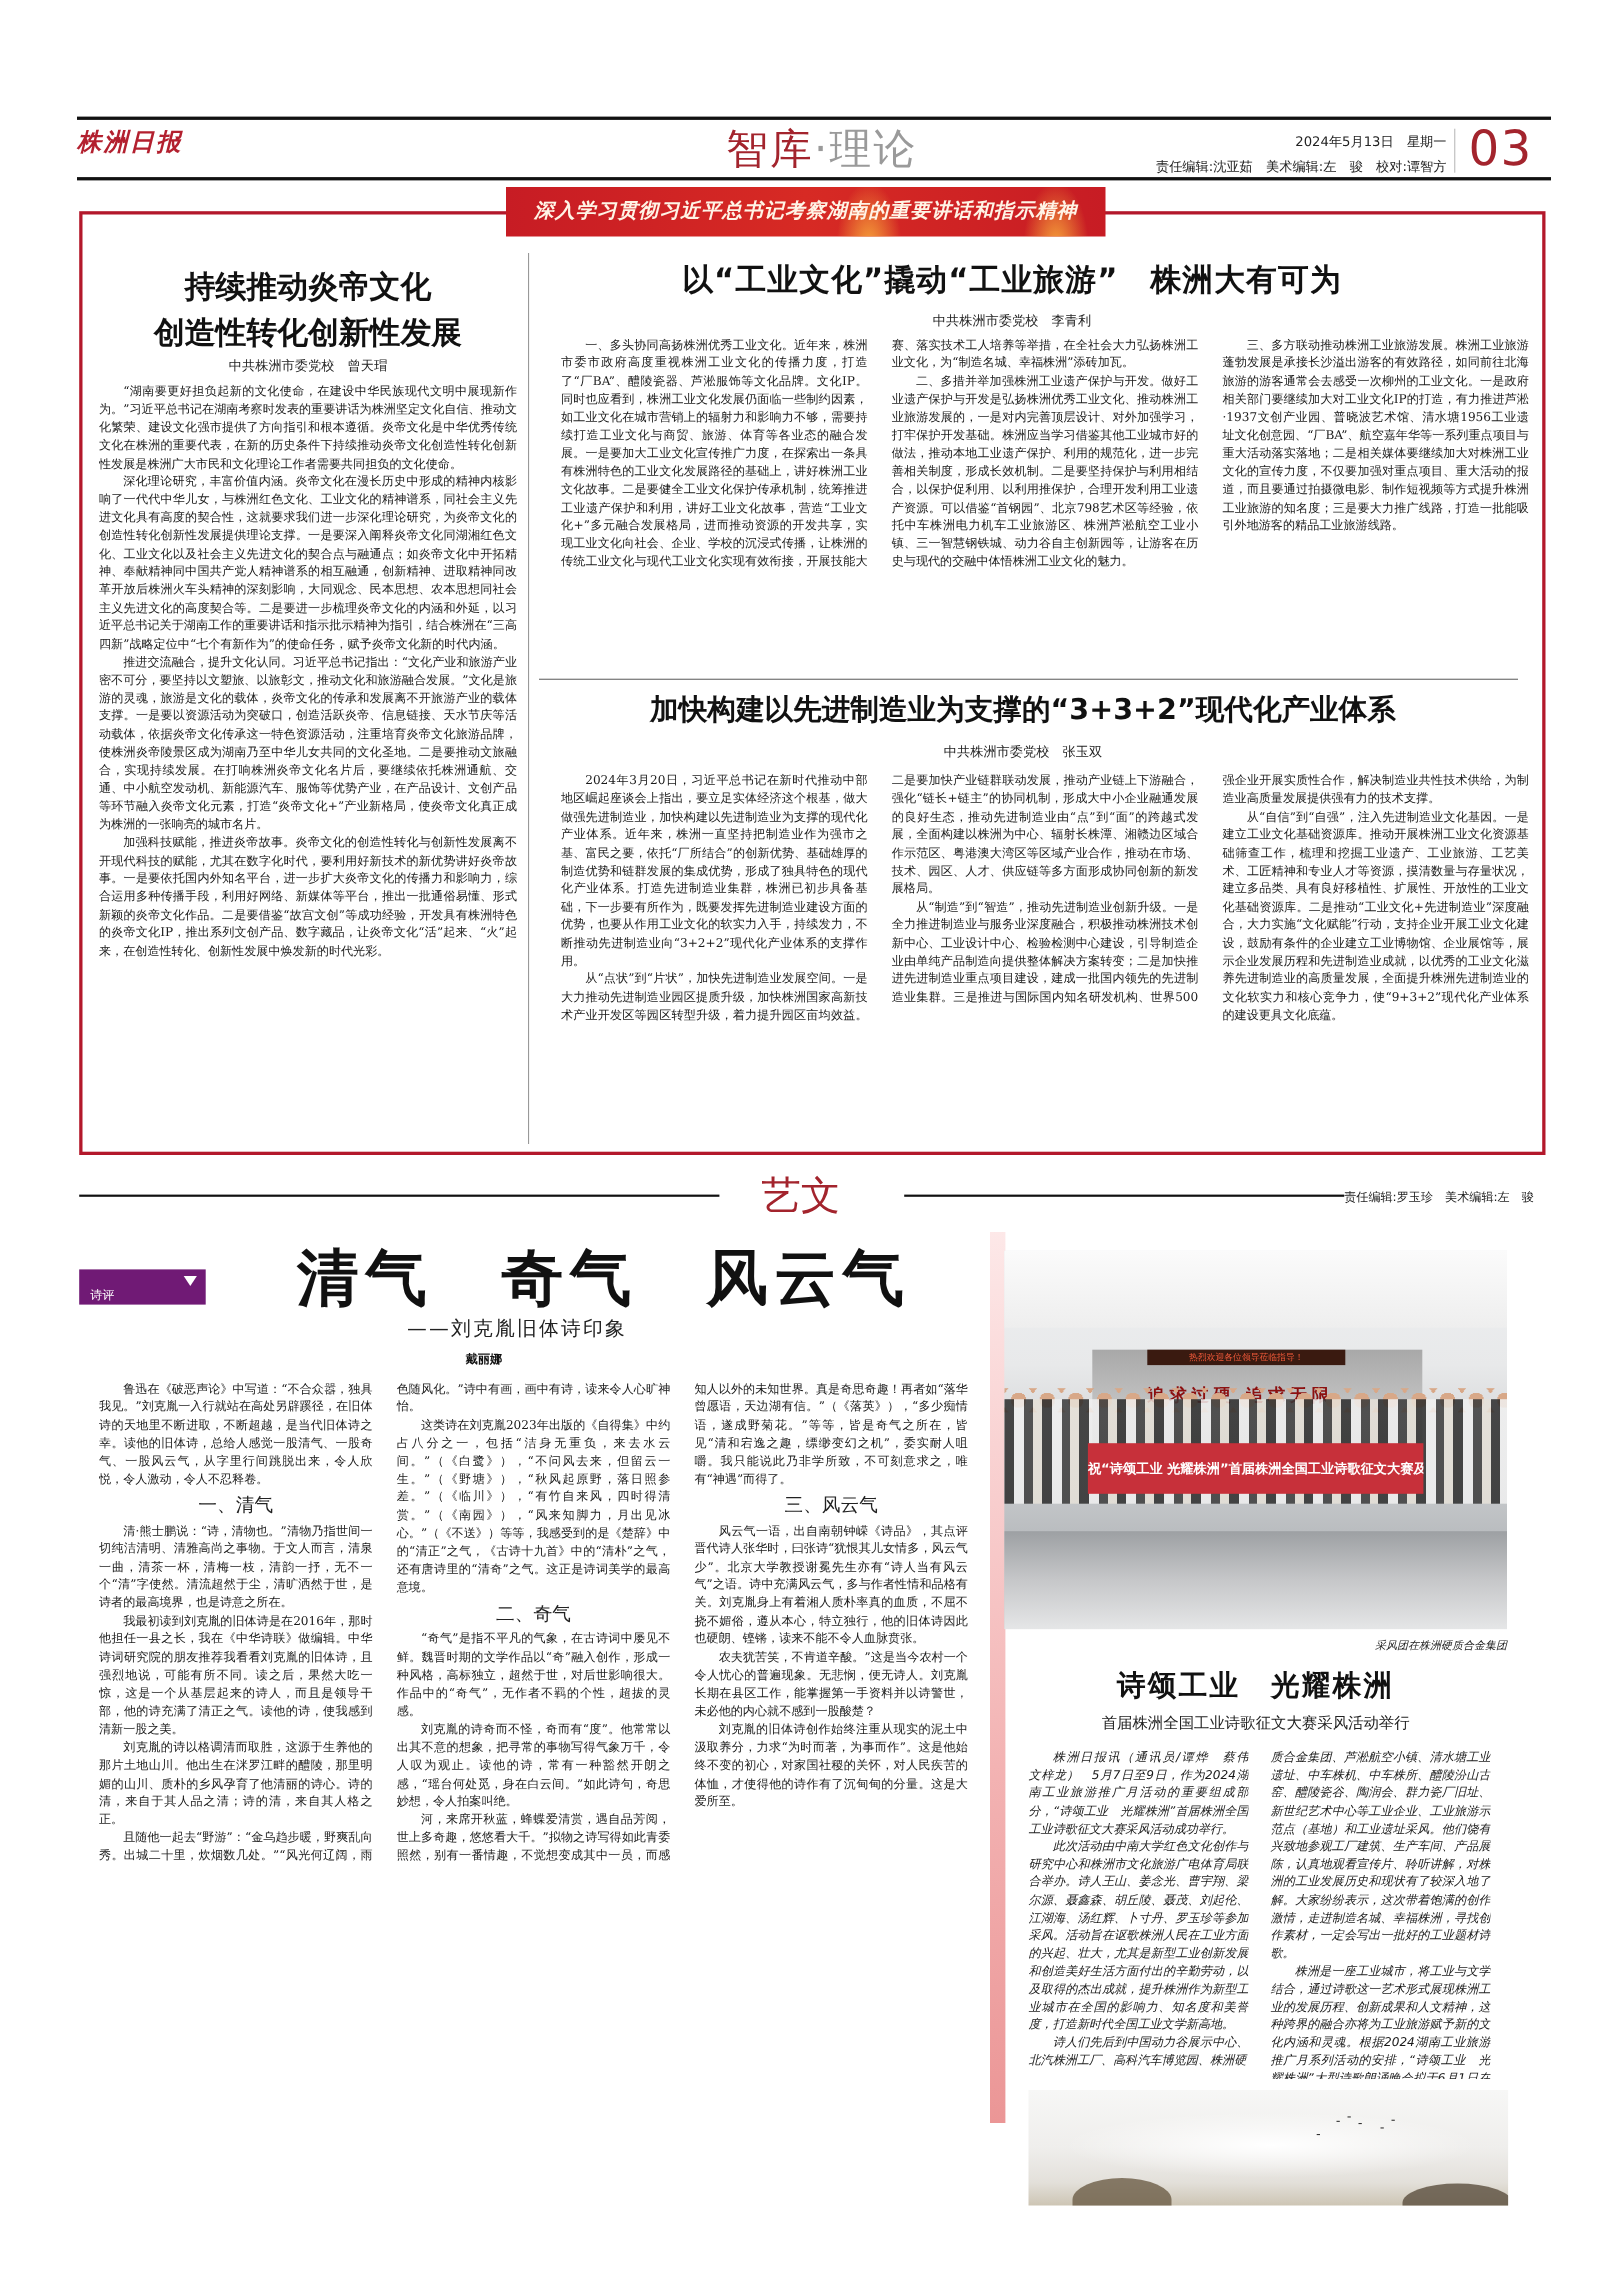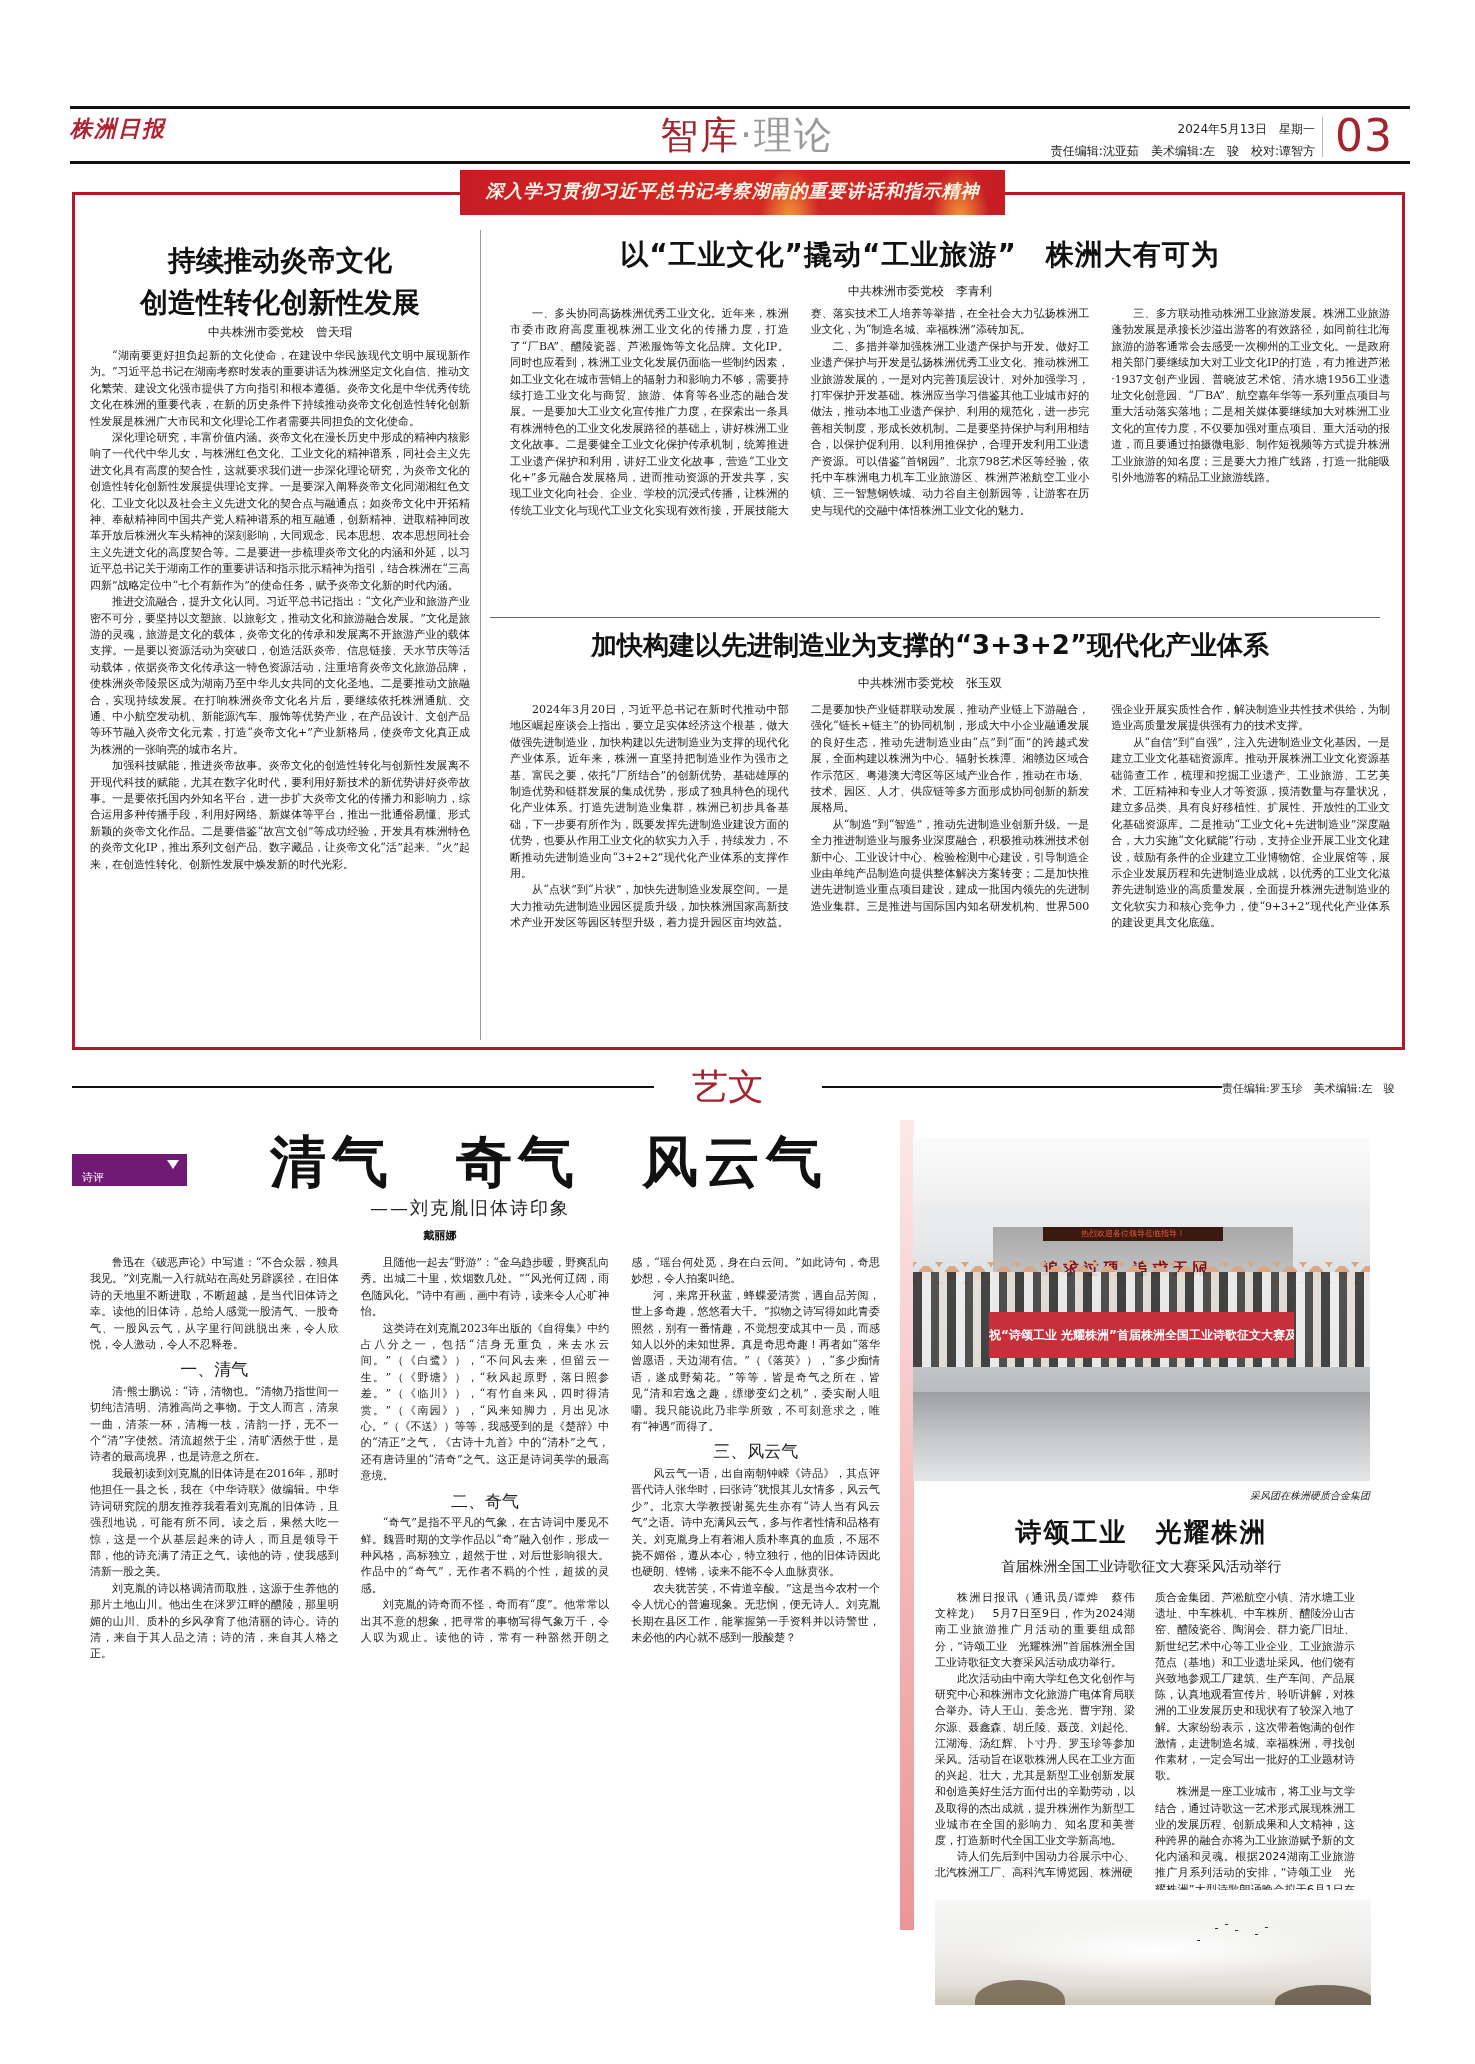--- a/index.html
+++ b/index.html
@@ -61,21 +61,21 @@
   .photo .wall-red { position: absolute; left: 130px; top: 122px; font-size: 16px; color: #8c1010; font-family: "DejaVu Serif", serif; font-weight: bold; letter-spacing: 4px; }
   .photo .people { position: absolute; left: 0; top: 135px; width: 100%; height: 95px; background: repeating-linear-gradient(90deg, #2b2b2b 0px, #2b2b2b 9px, #f0f0f0 9px, #f0f0f0 18px, #3a3a3a 18px, #3a3a3a 26px, #e6e1d8 26px, #e6e1d8 34px); opacity: 0.85; }
   .photo .heads { position: absolute; left: 0; top: 125px; width: 100%; height: 22px; background: repeating-radial-gradient(circle at 13px 11px, #d8a888 0px, #d8a888 7px, transparent 7px, transparent 14px); background-size: 26px 22px; }
   .photo .banner { position: absolute; left: 76px; top: 175px; width: 305px; height: 46px; background: #c7303a; color: #fff; font-family: "DejaVu Sans", sans-serif; font-weight: bold; font-size: 12px; line-height: 46px; text-align: center; letter-spacing: 0; white-space: nowrap; overflow: hidden; }
   .photo .floor { position: absolute; left: 0; top: 255px; width: 100%; height: 89px; background: linear-gradient(180deg, #9da0a3 0%, #c6c7c9 50%, #e5e6e7 100%); }
   .photo-caption { position: absolute; left: 1190px; top: 1489px; width: 180px; text-align: right; font-family: "DejaVu Serif", serif; font-style: italic; font-size: 10px; color: #222; }
 
   .news-title { position: absolute; left: 913px; top: 1515px; width: 457px; text-align: center; font-family: "DejaVu Serif", serif; font-weight: bold; font-size: 26px; color: #111; letter-spacing: 2px; }
   .news-sub { position: absolute; left: 913px; top: 1558px; width: 457px; text-align: center; font-family: "DejaVu Sans", sans-serif; font-size: 14px; color: #222; }
   .news-text { position: absolute; font-family: "DejaVu Sans", sans-serif; font-size: 11px; line-height: 16.2px; color: #1a1a1a; text-align: justify; overflow: hidden; }
-  .news-text p { text-indent: 2em; }
+  .news-text p { text-indent: 2em; font-style: italic; }
 
   .landscape { position: absolute; left: 935px; top: 1900px; width: 436px; height: 105px; overflow: hidden; background: linear-gradient(180deg, #f7f7f6 0%, #efeeec 50%, #e3e0da 80%, #cdc5b4 100%); }
   .landscape .m1 { position: absolute; left: 40px; top: 80px; width: 90px; height: 40px; border-radius: 50% 50% 0 0; background: #6b5c46; opacity: 0.8; }
   .landscape .m2 { position: absolute; left: 340px; top: 85px; width: 100px; height: 35px; border-radius: 50% 50% 0 0; background: #5a4e3d; opacity: 0.8; }
   .landscape .mist { position: absolute; left: 30px; top: 20px; width: 380px; height: 60px; border-radius: 50%; background: radial-gradient(ellipse, #ffffff 0%, rgba(255,255,255,0) 70%); }
   .landscape .bird { position: absolute; width: 3px; height: 1px; background: #333; }
 </style>
 </head>
 <body>
 
@@ -151,20 +151,21 @@
   <p>刘克胤的诗以格调清而取胜，这源于生养他的那片土地山川。他出生在洣罗江畔的醴陵，那里明媚的山川、质朴的乡风孕育了他清丽的诗心。诗的清，来自于其人品之清；诗的清，来自其人格之正。</p>
   <p>且随他一起去“野游”：“金乌趋步暖，野爽乱向秀。出城二十里，炊烟数几处。”“风光何辽阔，雨色随风化。”诗中有画，画中有诗，读来令人心旷神怡。</p>
   <p>这类诗在刘克胤2023年出版的《自得集》中约占八分之一，包括“洁身无重负，来去水云间。”（《白鹭》），“不问风去来，但留云一生。”（《野塘》），“秋风起原野，落日照参差。”（《临川》），“有竹自来风，四时得清赏。”（《南园》），“风来知脚力，月出见冰心。”（《不送》）等等，我感受到的是《楚辞》中的“清正”之气，《古诗十九首》中的“清朴”之气，还有唐诗里的“清奇”之气。这正是诗词美学的最高意境。</p>
   <div class="sub-head">二、奇气</div>
   <p>“奇气”是指不平凡的气象，在古诗词中屡见不鲜。魏晋时期的文学作品以“奇”融入创作，形成一种风格，高标独立，超然于世，对后世影响很大。作品中的“奇气”，无作者不羁的个性，超拔的灵感。</p>
   <p>刘克胤的诗奇而不怪，奇而有“度”。他常常以出其不意的想象，把寻常的事物写得气象万千，令人叹为观止。读他的诗，常有一种豁然开朗之感，“瑶台何处觅，身在白云间。”如此诗句，奇思妙想，令人拍案叫绝。</p>
   <p>河，来席开秋蓝，蜂蝶爱清赏，遇自品芳阅，世上多奇趣，悠悠看大千。”拟物之诗写得如此青委照然，别有一番情趣，不觉想变成其中一员，而感知人以外的未知世界。真是奇思奇趣！再者如“落华曾愿语，天边湖有信。”（《落英》），“多少痴情语，遂成野菊花。”等等，皆是奇气之所在，皆见“清和宕逸之趣，缥缈变幻之机”，委实耐人咀嚼。我只能说此乃非学所致，不可刻意求之，唯有“神遇”而得了。</p>
   <div class="sub-head">三、风云气</div>
   <p>风云气一语，出自南朝钟嵘《诗品》，其点评晋代诗人张华时，曰张诗“犹恨其儿女情多，风云气少”。北京大学教授谢冕先生亦有“诗人当有风云气”之语。诗中充满风云气，多与作者性情和品格有关。刘克胤身上有着湘人质朴率真的血质，不屈不挠不媚俗，遵从本心，特立独行，他的旧体诗因此也硬朗、铿锵，读来不能不令人血脉贲张。</p>
   <p>农夫犹苦笑，不肯道辛酸。”这是当今农村一个令人忧心的普遍现象。无悲悯，便无诗人。刘克胤长期在县区工作，能掌握第一手资料并以诗警世，未必他的内心就不感到一股酸楚？</p>
+  <p>刘克胤的旧体诗创作始终注重从现实的泥土中汲取养分，力求“为时而著，为事而作”。这是他始终不变的初心，对家国社稷的关怀，对人民疾苦的体恤，才使得他的诗作有了沉甸甸的分量。这是大爱所至。</p>
 </div>
 
 <div class="pink-side"></div>
 <div class="photo">
   <div class="ceiling"></div>
   <div class="wall"></div>
   <div class="led">热烈欢迎各位领导莅临指导！</div>
   <div class="wall-red">追求过硬 追求无限</div>
   <div class="heads"></div>
   <div class="people"></div>

